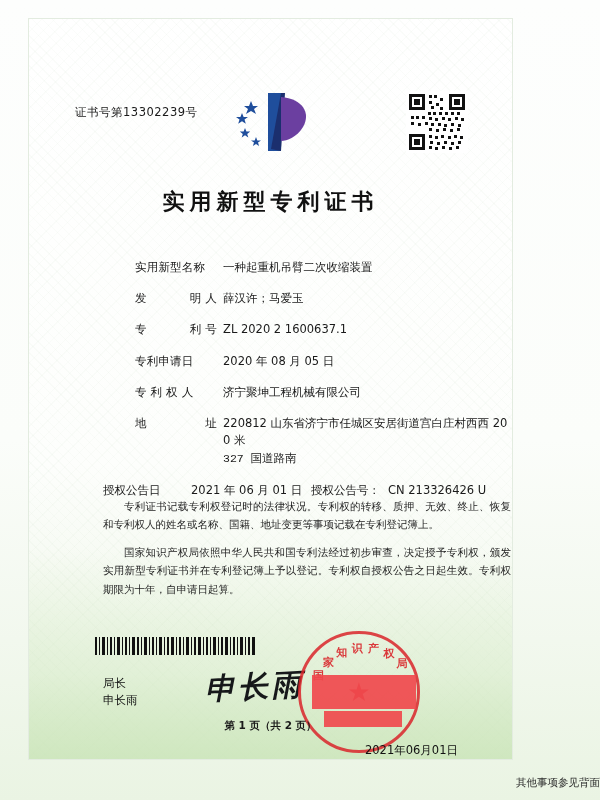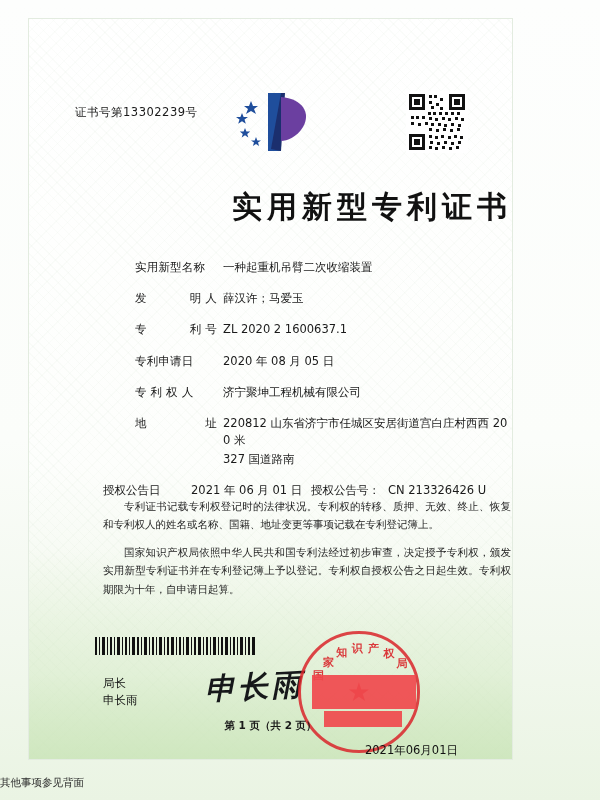--- a/index.html
+++ b/index.html
@@ -76,23 +76,23 @@
     top: 68px;
     transform: translateX(-50%);
     width: 120px;
     height: 74px;
   }
 
   .title {
     position: absolute;
     left: 0; right: 0;
     top: 168px;
-    text-align: right;
+    text-align: center;
     font-family: "DejaVu Serif", "Liberation Serif", serif;
-    font-size: 30px;
+    font-size: 22px;
     font-weight: bold;
     letter-spacing: 5px;
     color: #111111;
   }
 
   .fields {
     position: absolute;
     left: 74px;
     top: 240px;
     width: 410px;
@@ -118,20 +118,21 @@
     padding-right: 6px;
     box-sizing: border-box;
   }
   .field-value {
     flex: 1 1 auto;
     word-break: break-all;
   }
   .field-value .sub {
     display: block;
     margin-top: 3px;
+    font-family: Liberation Mono, monospace;
   }
   .pub-row {
     display: flex;
     align-items: flex-start;
     margin-bottom: 14.5px;
     line-height: 1.45;
   }
   .pub-label { width: 88px; flex: 0 0 88px; display:flex; justify-content: space-between; padding-right: 6px; box-sizing: border-box;}
   .pub-value { flex: 0 0 120px; }
   .pub-label2 { flex: 0 0 auto; margin-right: 8px; }
@@ -255,21 +256,21 @@
     text-align: center;
     font-size: 10.5px;
     color: #1a1a1a;
     font-weight: bold;
   }
 
   .footnote {
     position: absolute;
     left: 0; right: 0;
     bottom: 10px;
-    text-align: left;
+    text-align: right;
     font-size: 10.5px;
     color: #2a2a2a;
     margin-top: 28px;
   }
 </style>
 </head>
 <body>
 
 <div class="page">
   <div class="certificate">

